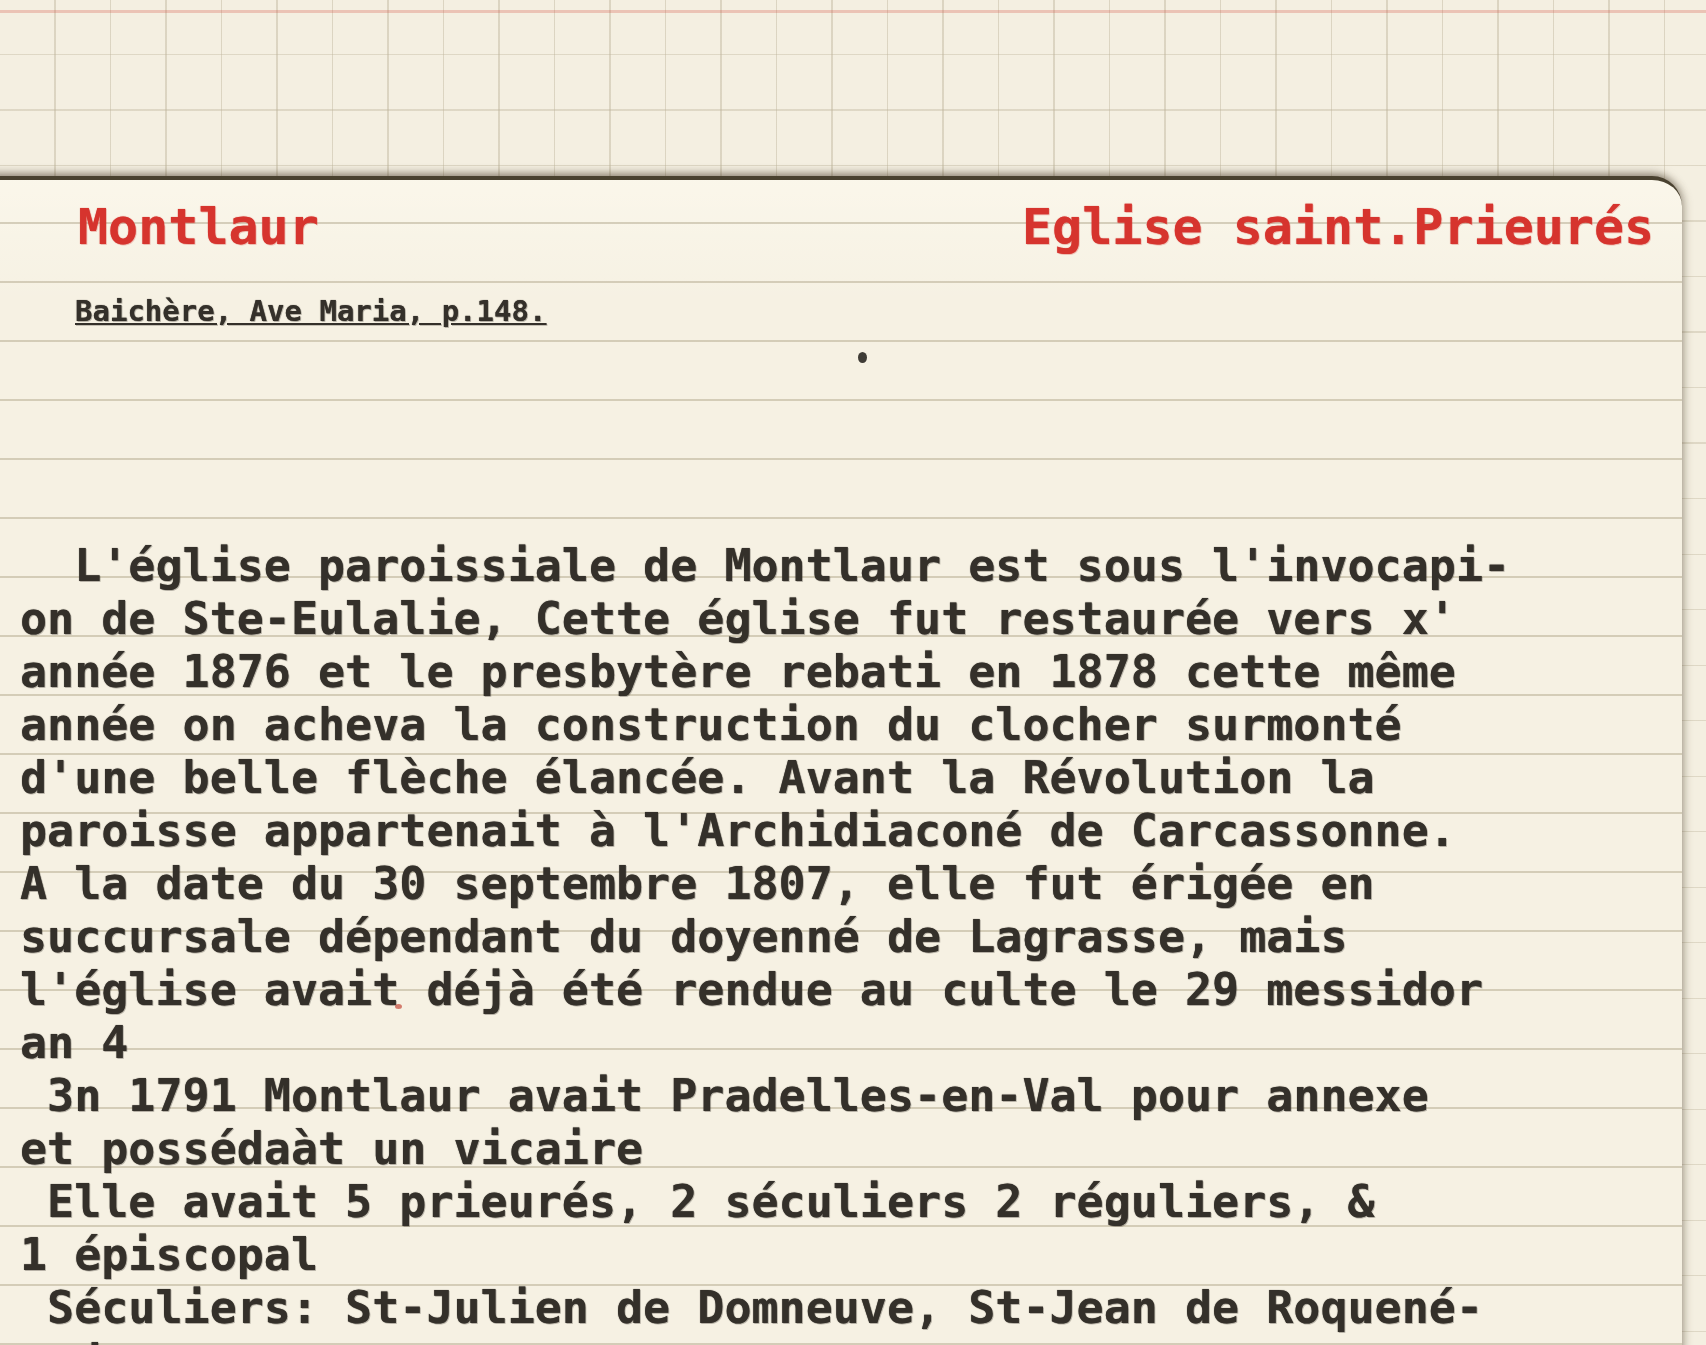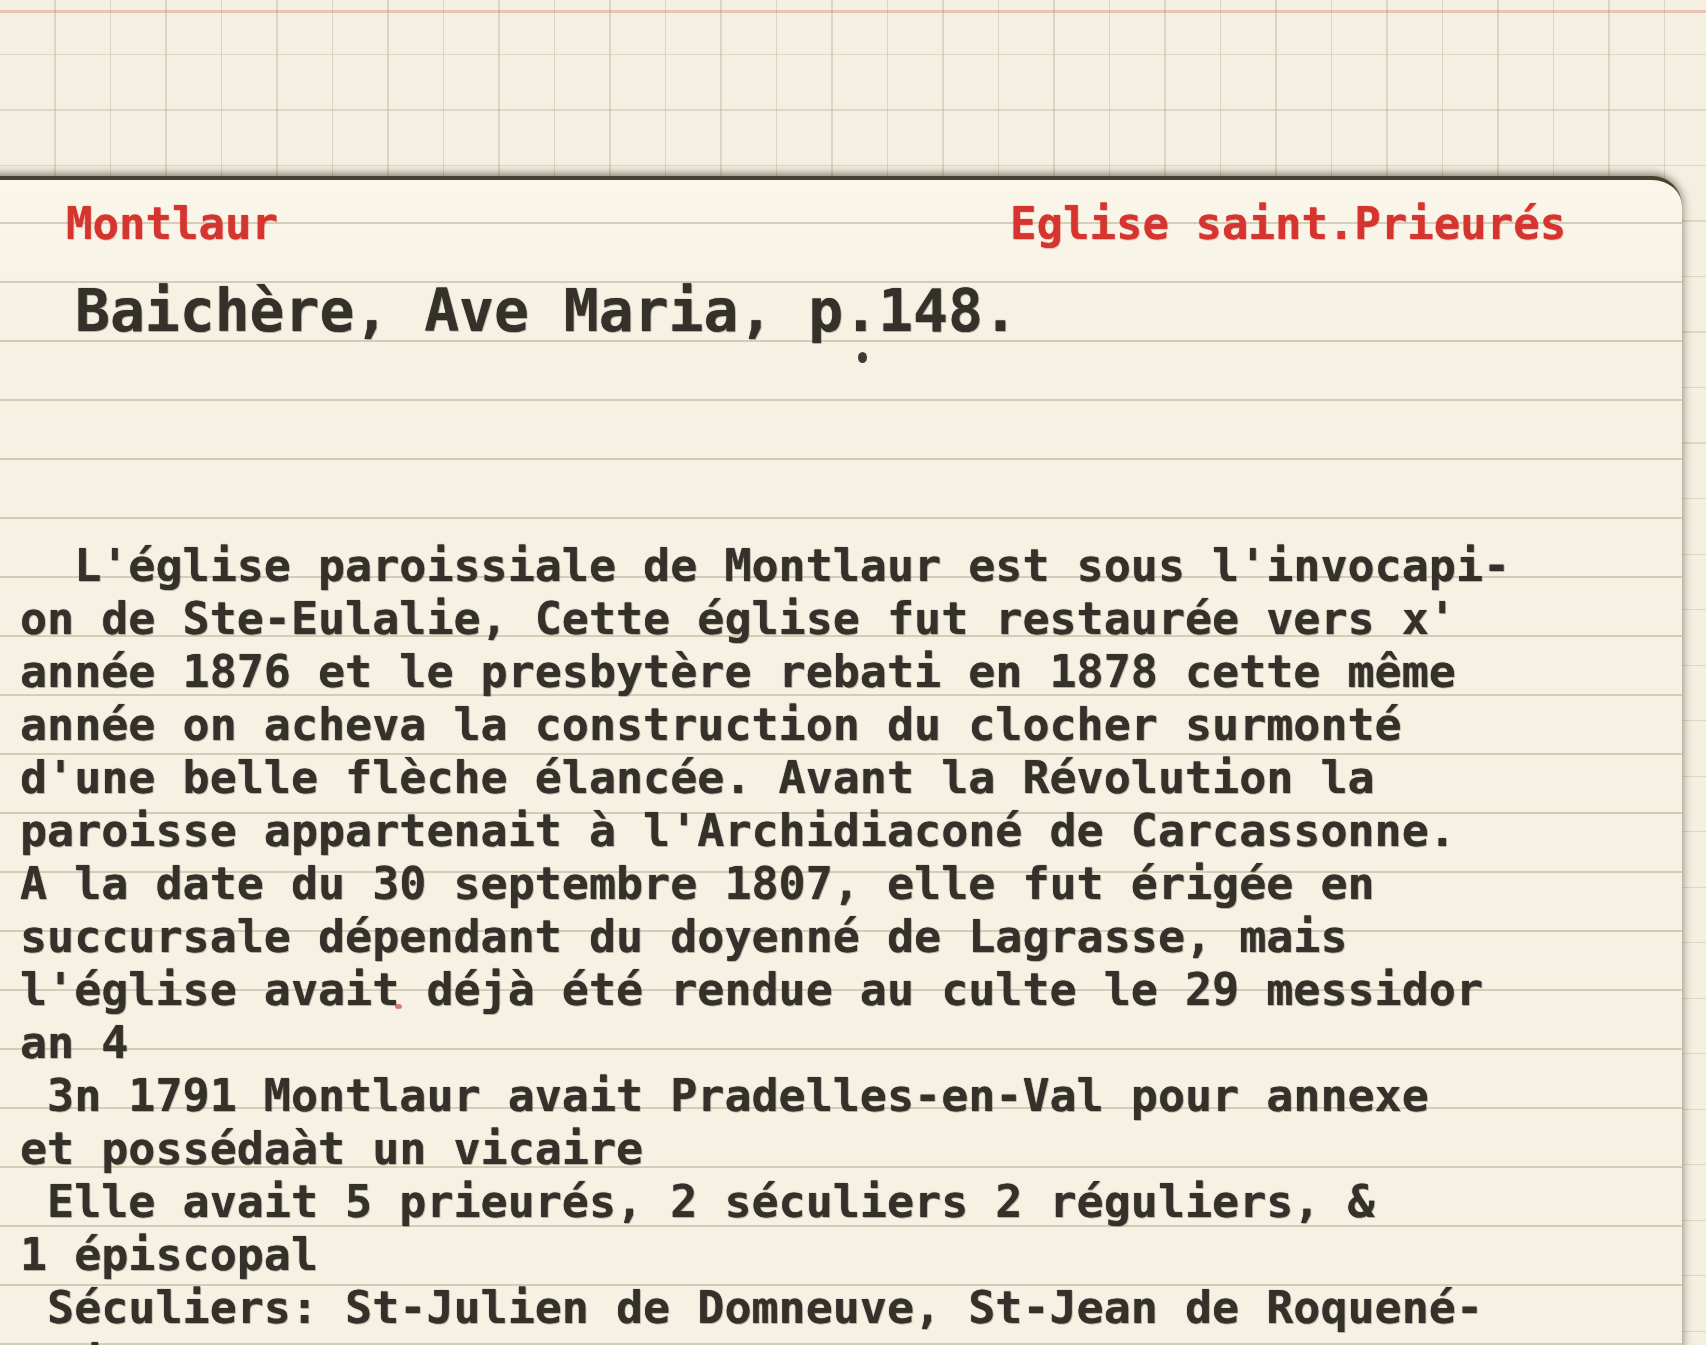--- a/index.html
+++ b/index.html
@@ -43,36 +43,37 @@
     background:
       repeating-linear-gradient(to bottom, transparent 0 57px, rgba(184,174,148,.55) 57px 59px),
       linear-gradient(to bottom, rgba(255,252,242,.5), rgba(255,252,242,0) 120px),
       #f6f1e3;
     background-position-y:-15px,0,0;
     box-shadow:0 -6px 9px -3px rgba(74,62,44,.55), 6px 0 10px -4px rgba(74,62,44,.35);
   }
   .red-ink{
     color:#d6342e;
     font-weight:bold;
-    font-size:44px;
+    font-size:50px;
     white-space:pre;
     text-shadow:0 0 1px rgba(210,50,44,.85),1px 1px 0 rgba(210,50,44,.2);
+    margin-left:12px;
   }
   .card-header{position:absolute;top:18px;left:0;width:100%;height:60px;}
   .title-left{position:absolute;left:82px;top:0;}
   .title-right{position:absolute;left:1026px;top:0;}
   .black-ink{
     color:#34302a;
     font-weight:bold;
     white-space:pre;
     text-shadow:0 0 1px rgba(48,43,36,.85),1px 1px 0 rgba(48,43,36,.25);
   }
   .reference{
     position:absolute;top:106px;left:91px;
-    font-size:58px;line-height:50px;
+    font-size:29px;line-height:50px;text-decoration:underline;
   }
   .body-block{
     position:absolute;top:200px;left:36px;
     font-size:45px;line-height:53px;
   }
   .speck{position:absolute;border-radius:50%;}
   .speck.s1{left:874px;top:172px;width:9px;height:11px;background:#1f1c17;opacity:.85;}
   .speck.s2{left:411px;top:824px;width:7px;height:5px;background:#c44a3a;opacity:.7;}
 </style>
 </head>

